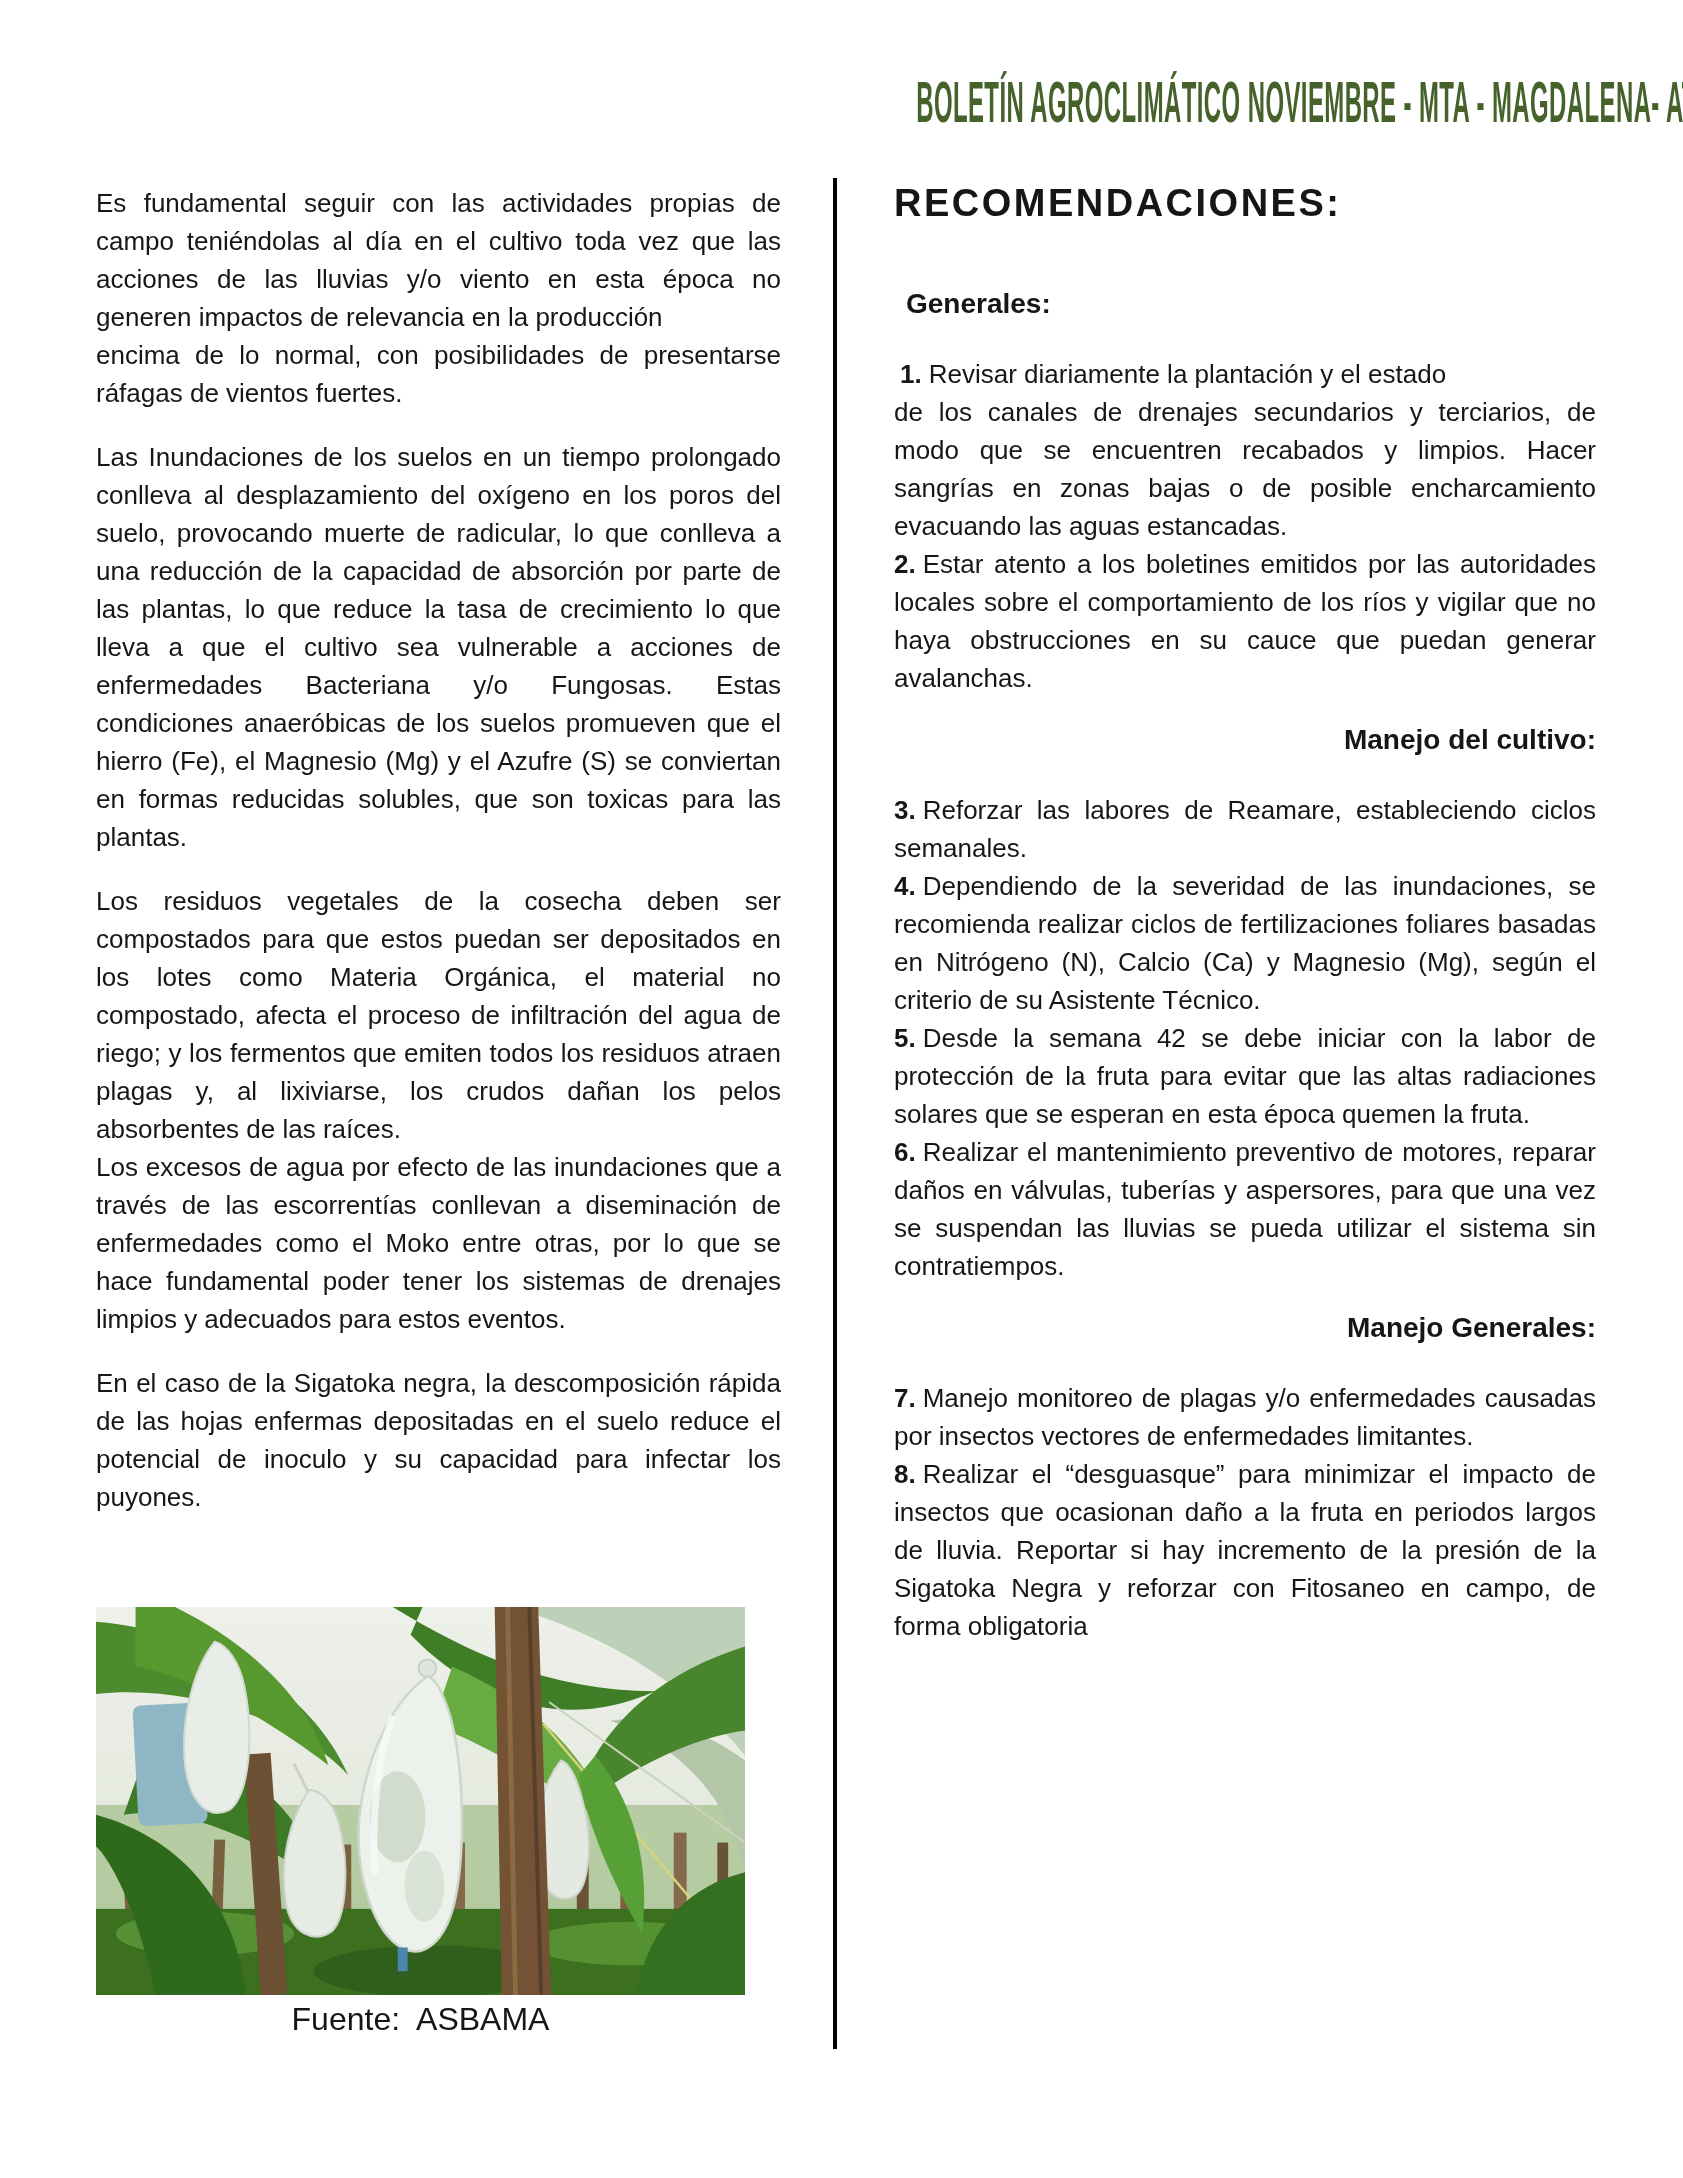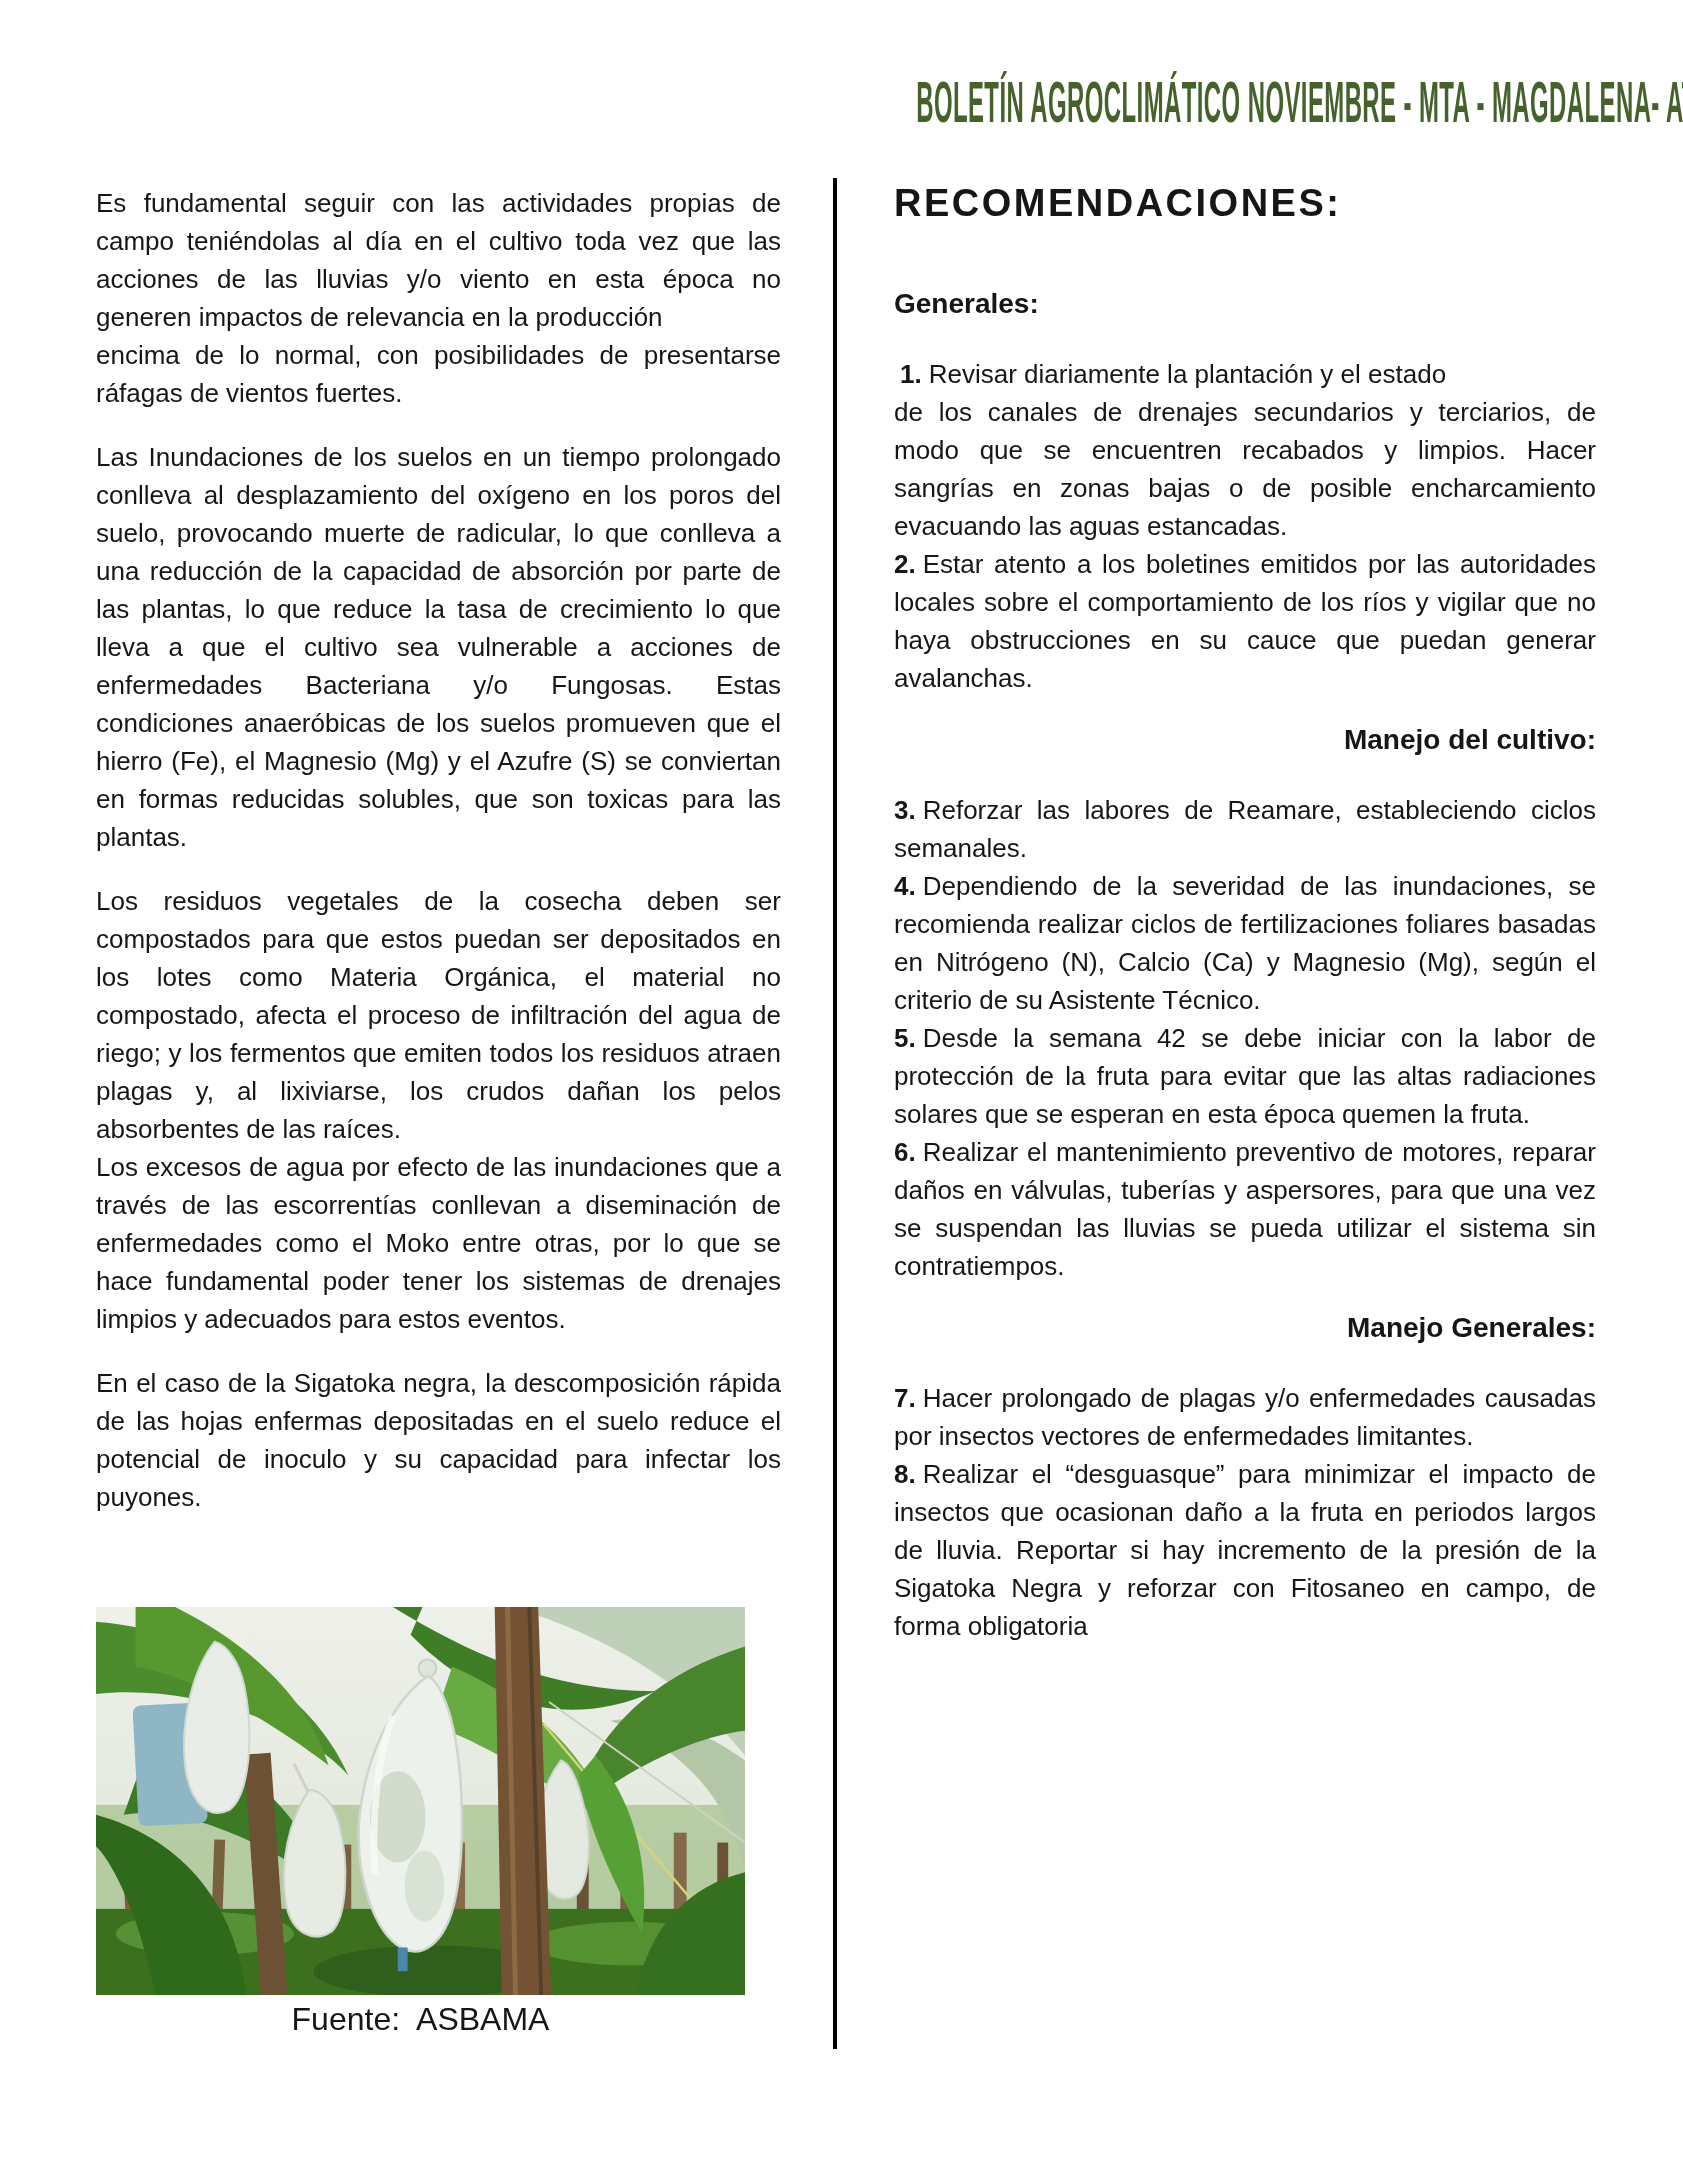--- a/index.html
+++ b/index.html
@@ -17,21 +17,21 @@
         font-size:26px;line-height:38px;}
   .col-right{position:absolute;left:894px;top:184px;width:702px;
         font-size:26px;line-height:38px;}
   .divider{position:absolute;left:833px;top:178px;width:4px;height:1871px;background:#000;}
 
   .col-left p{margin:0;text-align:justify;}
   .col-left p.gap{margin-top:26px;}
 
   
   .rec-title{margin:0 0 63px 0;font-size:38px;font-weight:700;letter-spacing:2.5px;line-height:38px;}
-  .sub-heading{margin:0 0 32px 0;font-size:28px;font-weight:700;line-height:38px;}
+  .sub-heading{margin:0 0 32px 12px;font-size:28px;font-weight:700;line-height:38px;}
   .section-2 .sub-heading,.section-3 .sub-heading{margin-top:24px;text-align:right;}
   .rec-item{margin:0;text-align:justify;}
   .rec-item .item-num{font-weight:700;margin-right:7px;}
   .rec-item .item-text{white-space:pre-line;}
   .rec-item.first-indent{text-indent:6px;}
 
   
   .figure{margin-top:91px;width:649px;}
   .photo{display:block;width:649px;height:388px;}
   .caption{margin-top:6px;width:649px;text-align:center;font-size:32px;line-height:36px;white-space:pre;}
@@ -154,21 +154,21 @@
         <b class="item-num">5.</b><span class="item-text">Desde la semana 42 se debe iniciar con la labor de protección de la fruta para evitar que las altas radiaciones solares que se esperan en esta época quemen la fruta.</span>
       </p>
       <p class="rec-item">
         <b class="item-num">6.</b><span class="item-text">Realizar el mantenimiento preventivo de motores, reparar daños en válvulas, tuberías y aspersores, para que una vez se suspendan las lluvias se pueda utilizar el sistema sin contratiempos.</span>
       </p>
     </div>
 
     <div class="section-3">
       <h3 class="sub-heading">Manejo Generales:</h3>
       <p class="rec-item">
-        <b class="item-num">7.</b><span class="item-text">Hacer prolongado de plagas y/o enfermedades causadas por insectos vectores de enfermedades limitantes.</span>
+        <b class="item-num">7.</b><span class="item-text">Manejo monitoreo de plagas y/o enfermedades causadas por insectos vectores de enfermedades limitantes.</span>
       </p>
       <p class="rec-item">
         <b class="item-num">8.</b><span class="item-text">Realizar el “desguasque” para minimizar el impacto de insectos que ocasionan daño a la fruta en periodos largos de lluvia. Reportar si hay incremento de la presión de la Sigatoka Negra y reforzar con Fitosaneo en campo, de forma obligatoria</span>
       </p>
     </div>
   </div>
 
 </div>
 
 

